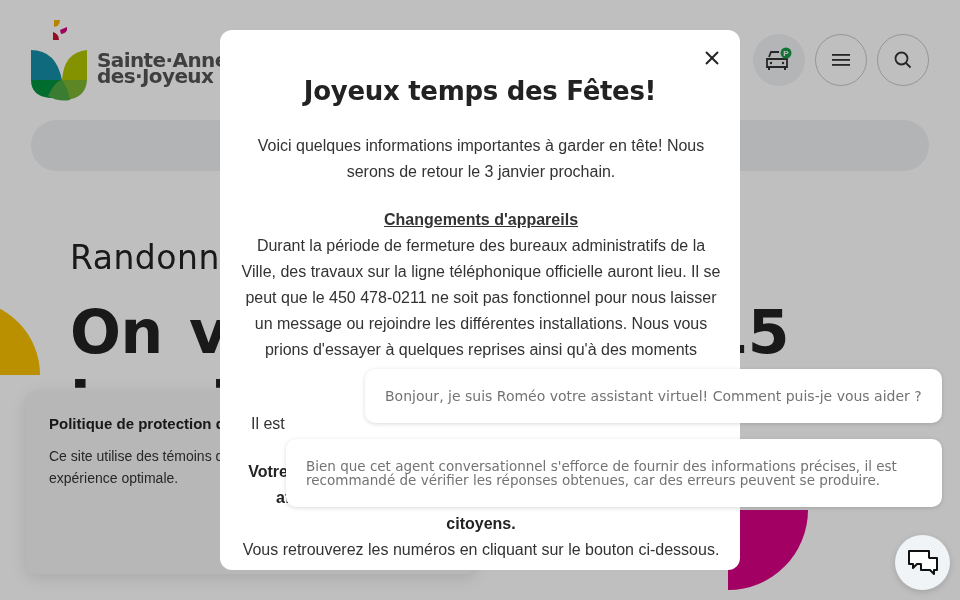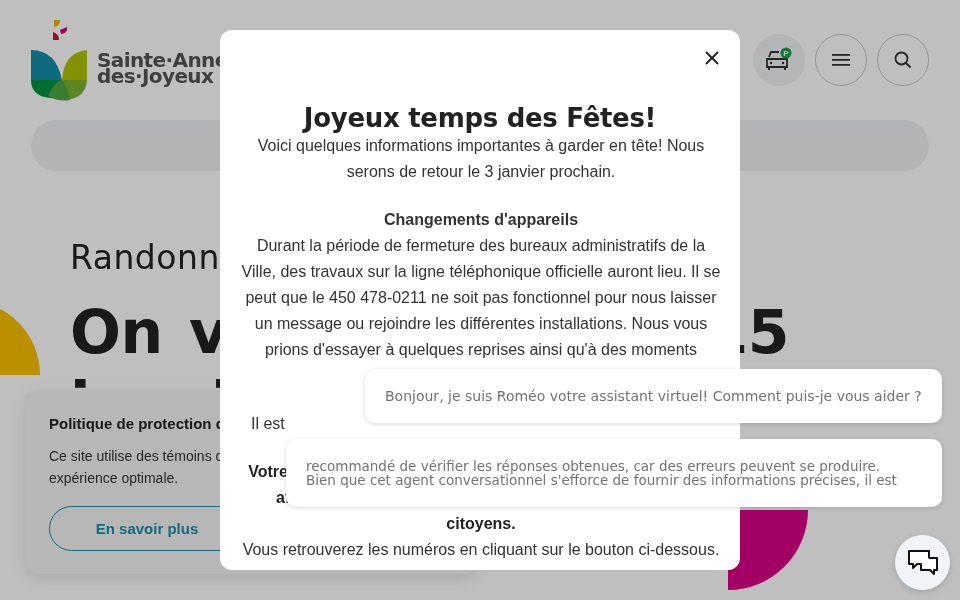--- a/index.html
+++ b/index.html
@@ -28,25 +28,25 @@
     .cookie-title { position: absolute; left: 23px; top: 24px; font-weight: bold; font-size: 15px; color: #222; }
     .cookie-text { position: absolute; left: 23px; top: 54px; width: 400px; font-size: 14px; line-height: 22px; color: #333; }
     .cookie-btn { position: absolute; left: 23px; top: 115px; width: 196px; height: 45px; border: 1.5px solid #1b8ea8; border-radius: 24px; background: transparent; color: #1b8ea8; font-weight: bold; font-size: 15px; font-family: "Liberation Sans", sans-serif; }
 
     
     .overlay { position: absolute; inset: 0; background: rgba(0,0,0,0.25); }
 
     
     .modal { position: absolute; left: 220px; top: 30px; width: 520px; height: 540px; background: #fff; border-radius: 12px; overflow: hidden; }
     .modal-close { position: absolute; right: 16px; top: 16px; width: 24px; height: 24px; display: flex; align-items: center; justify-content: center; cursor: pointer; }
-    .modal-title { position: absolute; left: 0; right: 0; top: 46px; text-align: center; font-family: "DejaVu Sans", sans-serif; font-weight: bold; font-size: 26px; color: #222; letter-spacing: -0.3px; margin-top: 27px; }
+    .modal-title { position: absolute; left: 0; right: 0; top: 46px; text-align: center; font-family: "DejaVu Sans", sans-serif; font-weight: bold; font-size: 26px; color: #222; letter-spacing: -0.3px; }
     .modal-body { position: absolute; left: 20px; right: 18px; top: 103px; text-align: center; font-size: 16px; line-height: 26px; color: #333; }
     .modal-body p { margin: 0; }
     .modal-body .gap { height: 22px; }
-    .modal-body .sec-title { font-weight: bold; color: #333; }
+    .modal-body .sec-title { font-weight: bold; text-decoration: underline; color: #333; }
     .modal-body .bold { font-weight: bold; color: #222; }
 
     
     .chat-bubble { position: absolute; background: #fff; border-radius: 10px; box-shadow: 0 1px 4px rgba(0,0,0,0.15); font-family: "DejaVu Sans", sans-serif; color: #737373; }
     .chat-bubble.greeting { left: 365px; top: 369px; width: 577px; height: 54px; font-size: 14px; line-height: 54px; padding-left: 20px; }
     .chat-bubble.disclaimer { left: 286px; top: 439px; width: 656px; height: 68px; font-size: 13.5px; line-height: 14px; padding: 20px 20px 0 20px; }
 
     .chat-launcher { position: absolute; left: 895px; top: 535px; width: 55px; height: 55px; border-radius: 50%; background: #f0f4f6; display: flex; align-items: center; justify-content: center; box-shadow: 0 2px 6px rgba(0,0,0,0.15); cursor: pointer; }
   </style>
 </head>
@@ -105,21 +105,20 @@
   <div class="deco-yellow"></div>
 
   <div class="hero-kicker">Randonnée</div>
   <div class="hero-title">On vous attend le 15 janvier et le 15 f</div>
 
   <div class="deco-magenta"></div>
 
   <div class="cookie">
     <div class="cookie-title">Politique de protection des</div>
     <div class="cookie-text">Ce site utilise des témoins de navigation pour vous offrir une expérience optimale.</div>
-    <button class="cookie-btn">En savoir plus</button>
   </div>
 </div>
 
 <div class="overlay"></div>
 
 <div class="modal">
   <div class="modal-close">
     <svg width="14" height="14" viewBox="0 0 14 14">
       <line x1="1" y1="1" x2="13" y2="13" stroke="#222" stroke-width="2"></line>
       <line x1="13" y1="1" x2="1" y2="13" stroke="#222" stroke-width="2"></line>
@@ -136,21 +135,21 @@
     <div class="gap"></div>
     <p class="bold">Votre situation doit requérir l'assistance immédiate de la Ville afin d’assurer la sécurité et la santé des citoyennes et citoyens.</p>
     <p>Vous retrouverez les numéros en cliquant sur le bouton ci-dessous.</p>
   </div>
 </div>
 
 <div class="chat-bubble greeting">
   <span>Bonjour, je suis Roméo votre assistant virtuel! Comment puis-je vous aider ?</span>
 </div>
 <div class="chat-bubble disclaimer">
+  <div>Bien que cet agent conversationnel s'efforce de fournir des informations précises, il est</div>
   <div>recommandé de vérifier les réponses obtenues, car des erreurs peuvent se produire.</div>
-  <div>Bien que cet agent conversationnel s'efforce de fournir des informations précises, il est</div>
 </div>
 <div class="chat-launcher">
   <svg width="32" height="28" viewBox="0 0 32 28">
     <path d="M2 2 L22 2 L22 15 L10 15 L6 19 L6 15 L2 15 Z" fill="#fff" stroke="#111" stroke-width="2" stroke-linejoin="round"></path>
     <path d="M22 9 L30 9 L30 21 L27 21 L27 25 L23 21 L14 21 L14 15" fill="#fff" stroke="#111" stroke-width="2" stroke-linejoin="round"></path>
   </svg>
 </div>
 
 </body></html>

